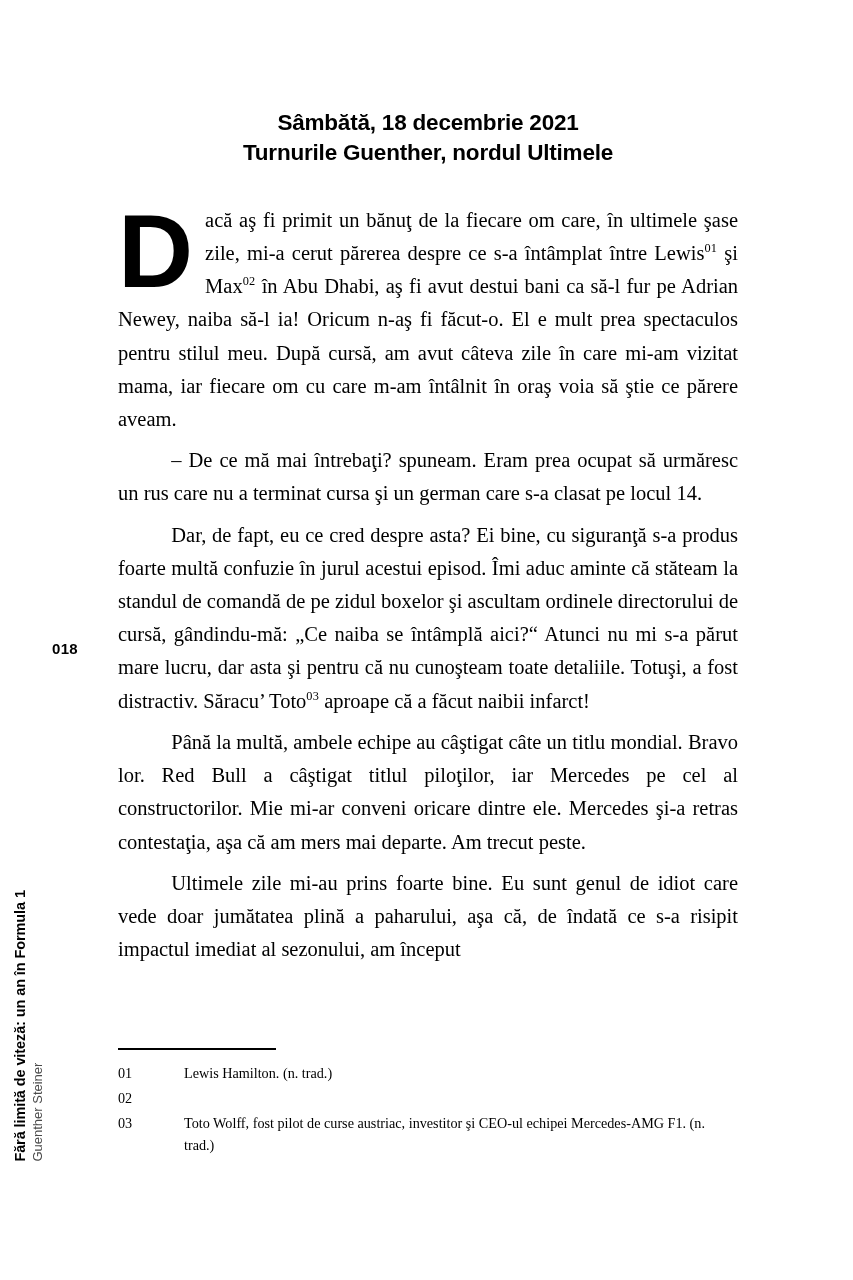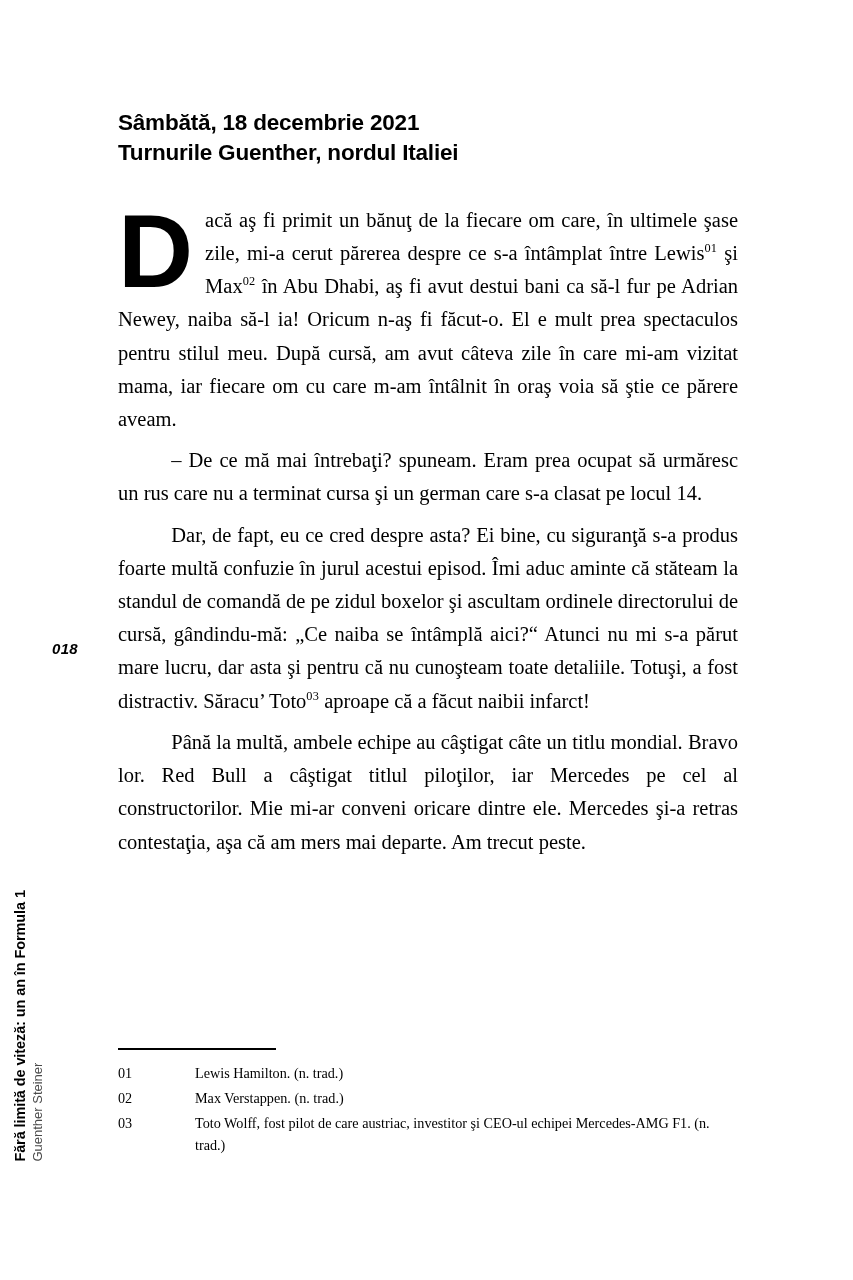--- a/index.html
+++ b/index.html
@@ -51,41 +51,41 @@
 
   
   .folio {
     position: absolute;
     left: 52px;
     top: 640px;
     font-family: "Liberation Sans", sans-serif;
     font-weight: bold;
     font-size: 15px;
     letter-spacing: 0.3px;
-    font-style: italic;
   }
 
   
   .content {
     position: absolute;
     left: 118px;
     top: 108px;
     width: 620px;
   }
 
   .heading {
     font-family: "Liberation Sans", sans-serif;
     font-weight: bold;
     font-size: 22.5px;
     line-height: 1.33;
     letter-spacing: -0.2px;
     margin: 0 0 36px 0;
   }
   .heading .line {
     display: block;
+    text-align: center;
   }
 
   .body-text p {
     margin: 0;
     font-size: 20.5px;
     line-height: 1.62;
     text-align: justify;
     text-justify: inter-word;
     hyphens: manual;
   }
@@ -134,70 +134,69 @@
     font-size: 14.2px;
     line-height: 1.55;
     margin-bottom: 3px;
   }
   .fn-num {
     width: 66px;
     flex: 0 0 66px;
   }
   .fn-text {
     flex: 1 1 auto;
-    margin-left: 11px;
   }
 </style>
 </head>
 <body>
 
 <div class="page">
 
   <div class="side-running">
     <div class="side-running-row">
       <span class="book-title">Fără limită de viteză: un an în Formula 1</span>
       <span class="author">Guenther Steiner</span>
     </div>
   </div>
 
   <div class="folio">018</div>
 
   <div class="content">
 
     <h1 class="heading">
       <span class="line">Sâmbătă, 18 decembrie 2021</span>
-      <span class="line">Turnurile Guenther, nordul Italiei</span>
+      <span class="line">Turnurile Guenther, nordul Ultimele</span>
     </h1>
 
     <div class="body-text">
 
       <p class="dropcap-para"><span class="dropcap">D</span><span>acă aş fi primit un bănuţ de la fiecare om care, în ultimele şase zile, mi-a cerut părerea despre ce s-a întâmplat între Lewis</span><sup class="fn">01</sup><span> şi Max</span><sup class="fn">02</sup><span> în Abu Dhabi, aş fi avut destui bani ca să-l fur pe Adrian Newey, naiba să-l ia! Oricum n-aş fi făcut-o. El e mult prea spectaculos pentru stilul meu. După cursă, am avut câteva zile în care mi-am vizitat mama, iar fiecare om cu care m-am întâlnit în oraş voia să ştie ce părere aveam.</span></p>
 
       <p class="indent">– De ce mă mai întrebaţi? spuneam. Eram prea ocupat să urmăresc un rus care nu a terminat cursa şi un german care s-a clasat pe locul 14.</p>
 
       <p class="indent"><span>Dar, de fapt, eu ce cred despre asta? Ei bine, cu siguranţă s-a produs foarte multă confuzie în jurul acestui episod. Îmi aduc aminte că stăteam la standul de comandă de pe zidul bo­xelor şi ascultam ordinele directorului de cursă, gândindu-mă: „Ce naiba se întâmplă aici?“ Atunci nu mi s-a părut mare lucru, dar asta şi pentru că nu cunoşteam toate detaliile. Totuşi, a fost distractiv. Săracu’ Toto</span><sup class="fn">03</sup><span> aproape că a făcut naibii infarct!</span></p>
 
       <p class="indent">Până la multă, ambele echipe au câştigat câte un titlu mondial. Bravo lor. Red Bull a câştigat titlul piloţilor, iar Mercedes pe cel al constructorilor. Mie mi-ar conveni oricare dintre ele. Mercedes şi-a retras contestaţia, aşa că am mers mai departe. Am trecut peste.</p>
 
+      <p class="indent">Ultimele zile mi-au prins foarte bine. Eu sunt genul de idiot care vede doar jumătatea plină a paharului, aşa că, de îndată ce s-a risipit impactul imediat al sezonului, am început</p>
 
     </div>
   </div>
 
   <div class="footnotes">
     <div class="rule"></div>
 
     <div class="fn-row">
       <span class="fn-num">01</span>
       <span class="fn-text">Lewis Hamilton. (n. trad.)</span>
     </div>
 
     <div class="fn-row">
       <span class="fn-num">02</span>
-      <span class="fn-text">Max Verstappen. (n. trad.)</span>
     </div>
 
     <div class="fn-row">
       <span class="fn-num">03</span>
-      <span class="fn-text">Toto Wolff, fost pilot de care austriac, investitor şi CEO-ul echipei Mercedes-AMG F1. (n. trad.)</span>
+      <span class="fn-text">Toto Wolff, fost pilot de curse austriac, investitor şi CEO-ul echipei Mercedes-AMG F1. (n. trad.)</span>
     </div>
   </div>
 
 </div>
 
 </body></html>

